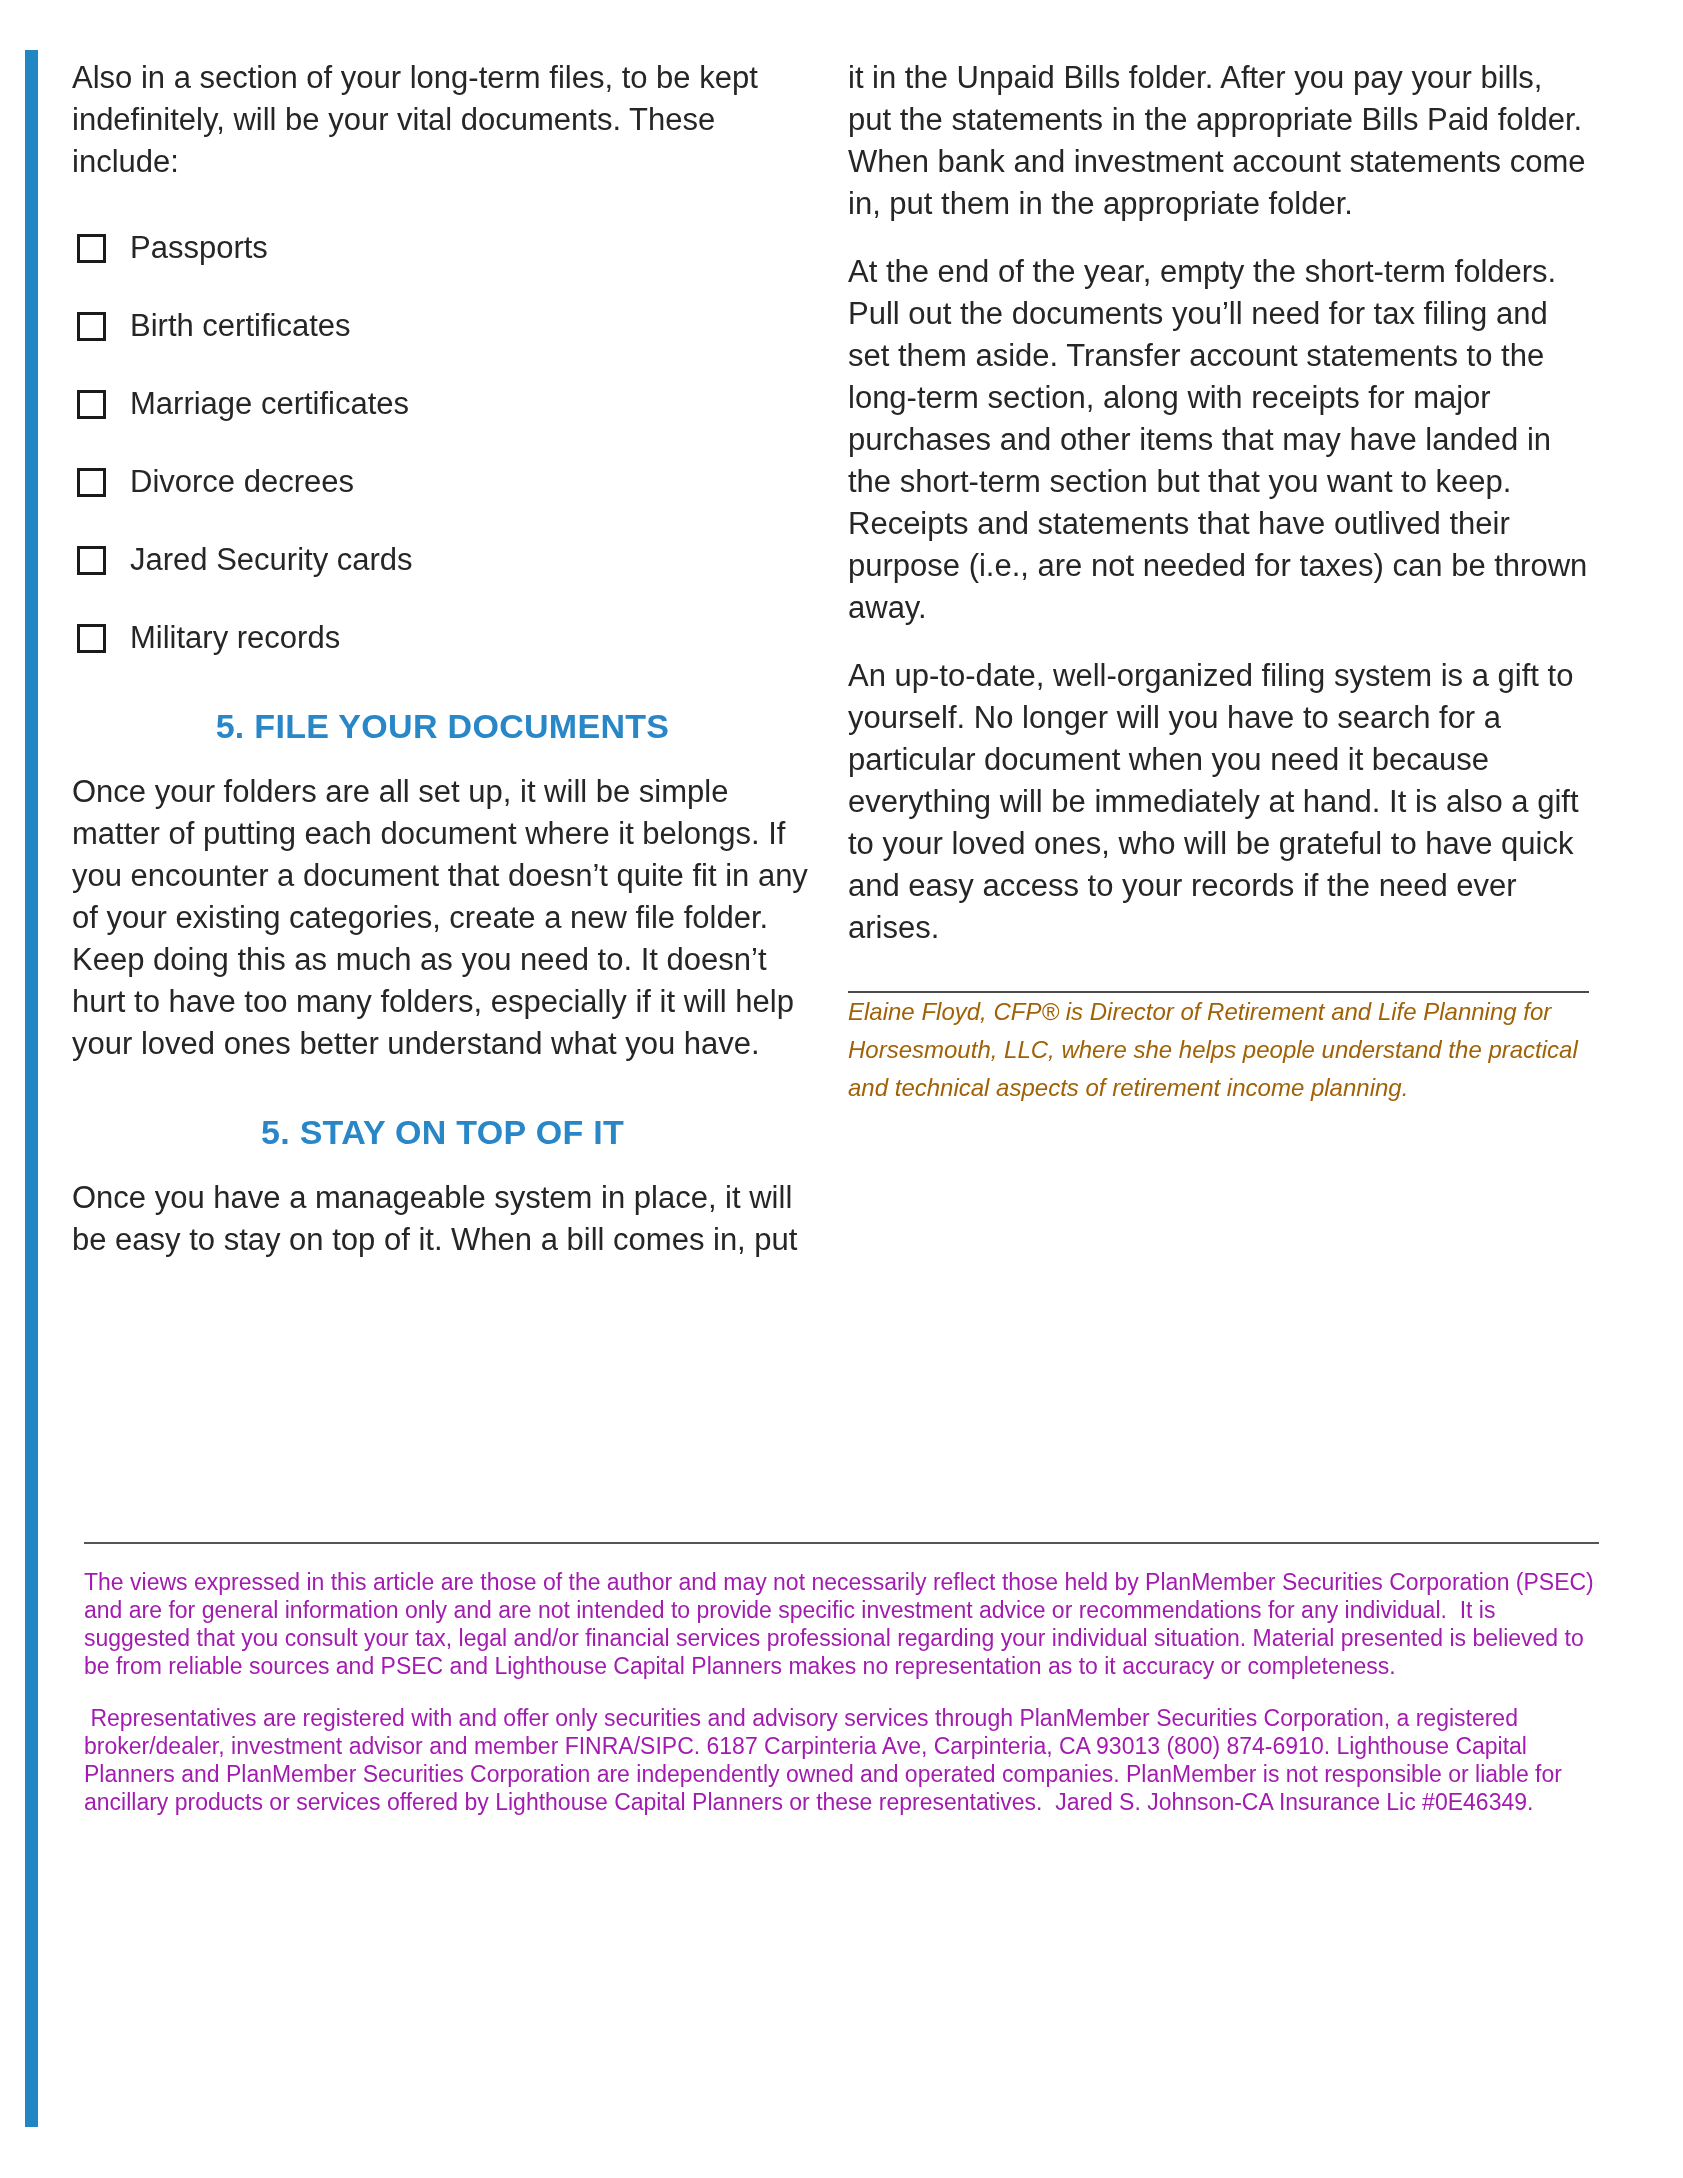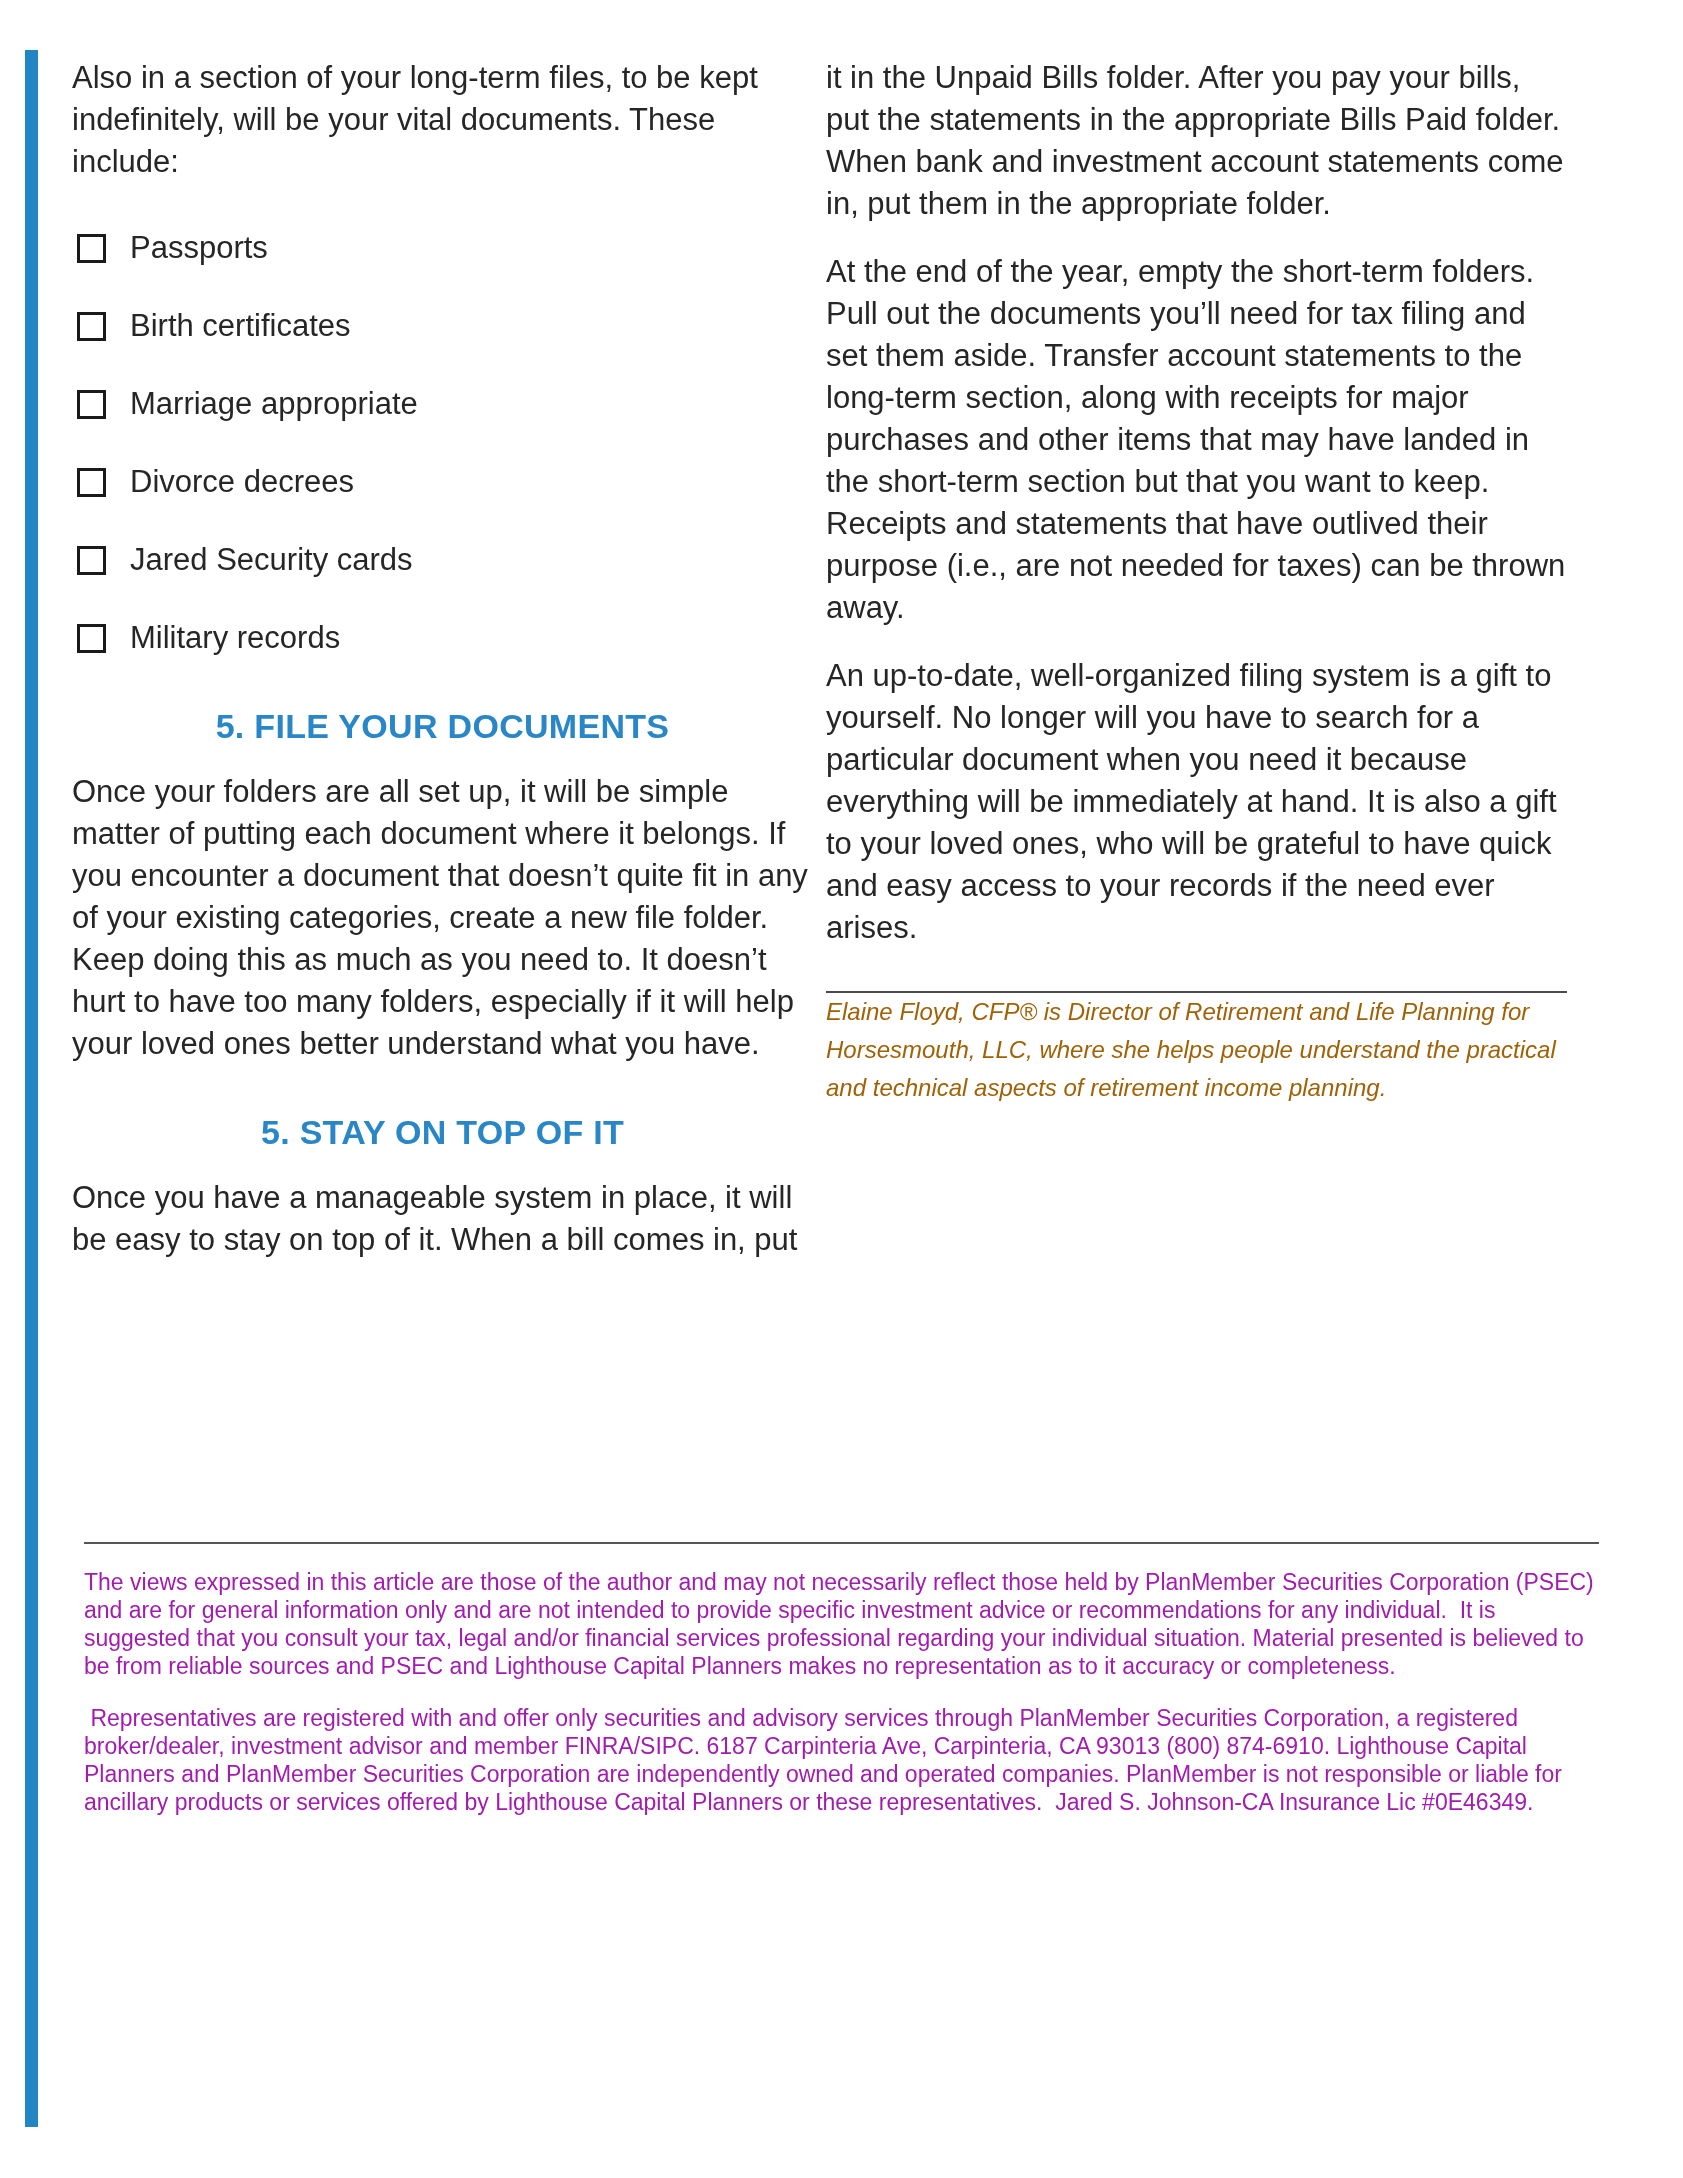--- a/index.html
+++ b/index.html
@@ -18,21 +18,21 @@
   }
   .col {
     position: absolute;
     top: 57px;
     width: 741px;
     font-size: 31px;
     line-height: 42px;
     color: #262626;
   }
   .col-left  { left: 72px; }
-  .col-right { left: 826px; }
+  .col-right { left: 848px; }
   .col p { margin: 0 0 26px 0; }
   .checklist { margin: 44px 0 0 0; }
   .check-item {
     display: flex;
     align-items: center;
     margin-bottom: 36px;
     text-align: right;
   }
   .checkbox {
     flex: 0 0 auto;
@@ -95,21 +95,21 @@
     <div class="check-item">
       <span class="checkbox"></span>
       <span class="check-label">Passports</span>
     </div>
     <div class="check-item">
       <span class="checkbox"></span>
       <span class="check-label">Birth certificates</span>
     </div>
     <div class="check-item">
       <span class="checkbox"></span>
-      <span class="check-label">Marriage appropriate</span>
+      <span class="check-label">Marriage certificates</span>
     </div>
     <div class="check-item">
       <span class="checkbox"></span>
       <span class="check-label">Divorce decrees</span>
     </div>
     <div class="check-item">
       <span class="checkbox"></span>
       <span class="check-label">Jared Security cards</span>
     </div>
     <div class="check-item">

